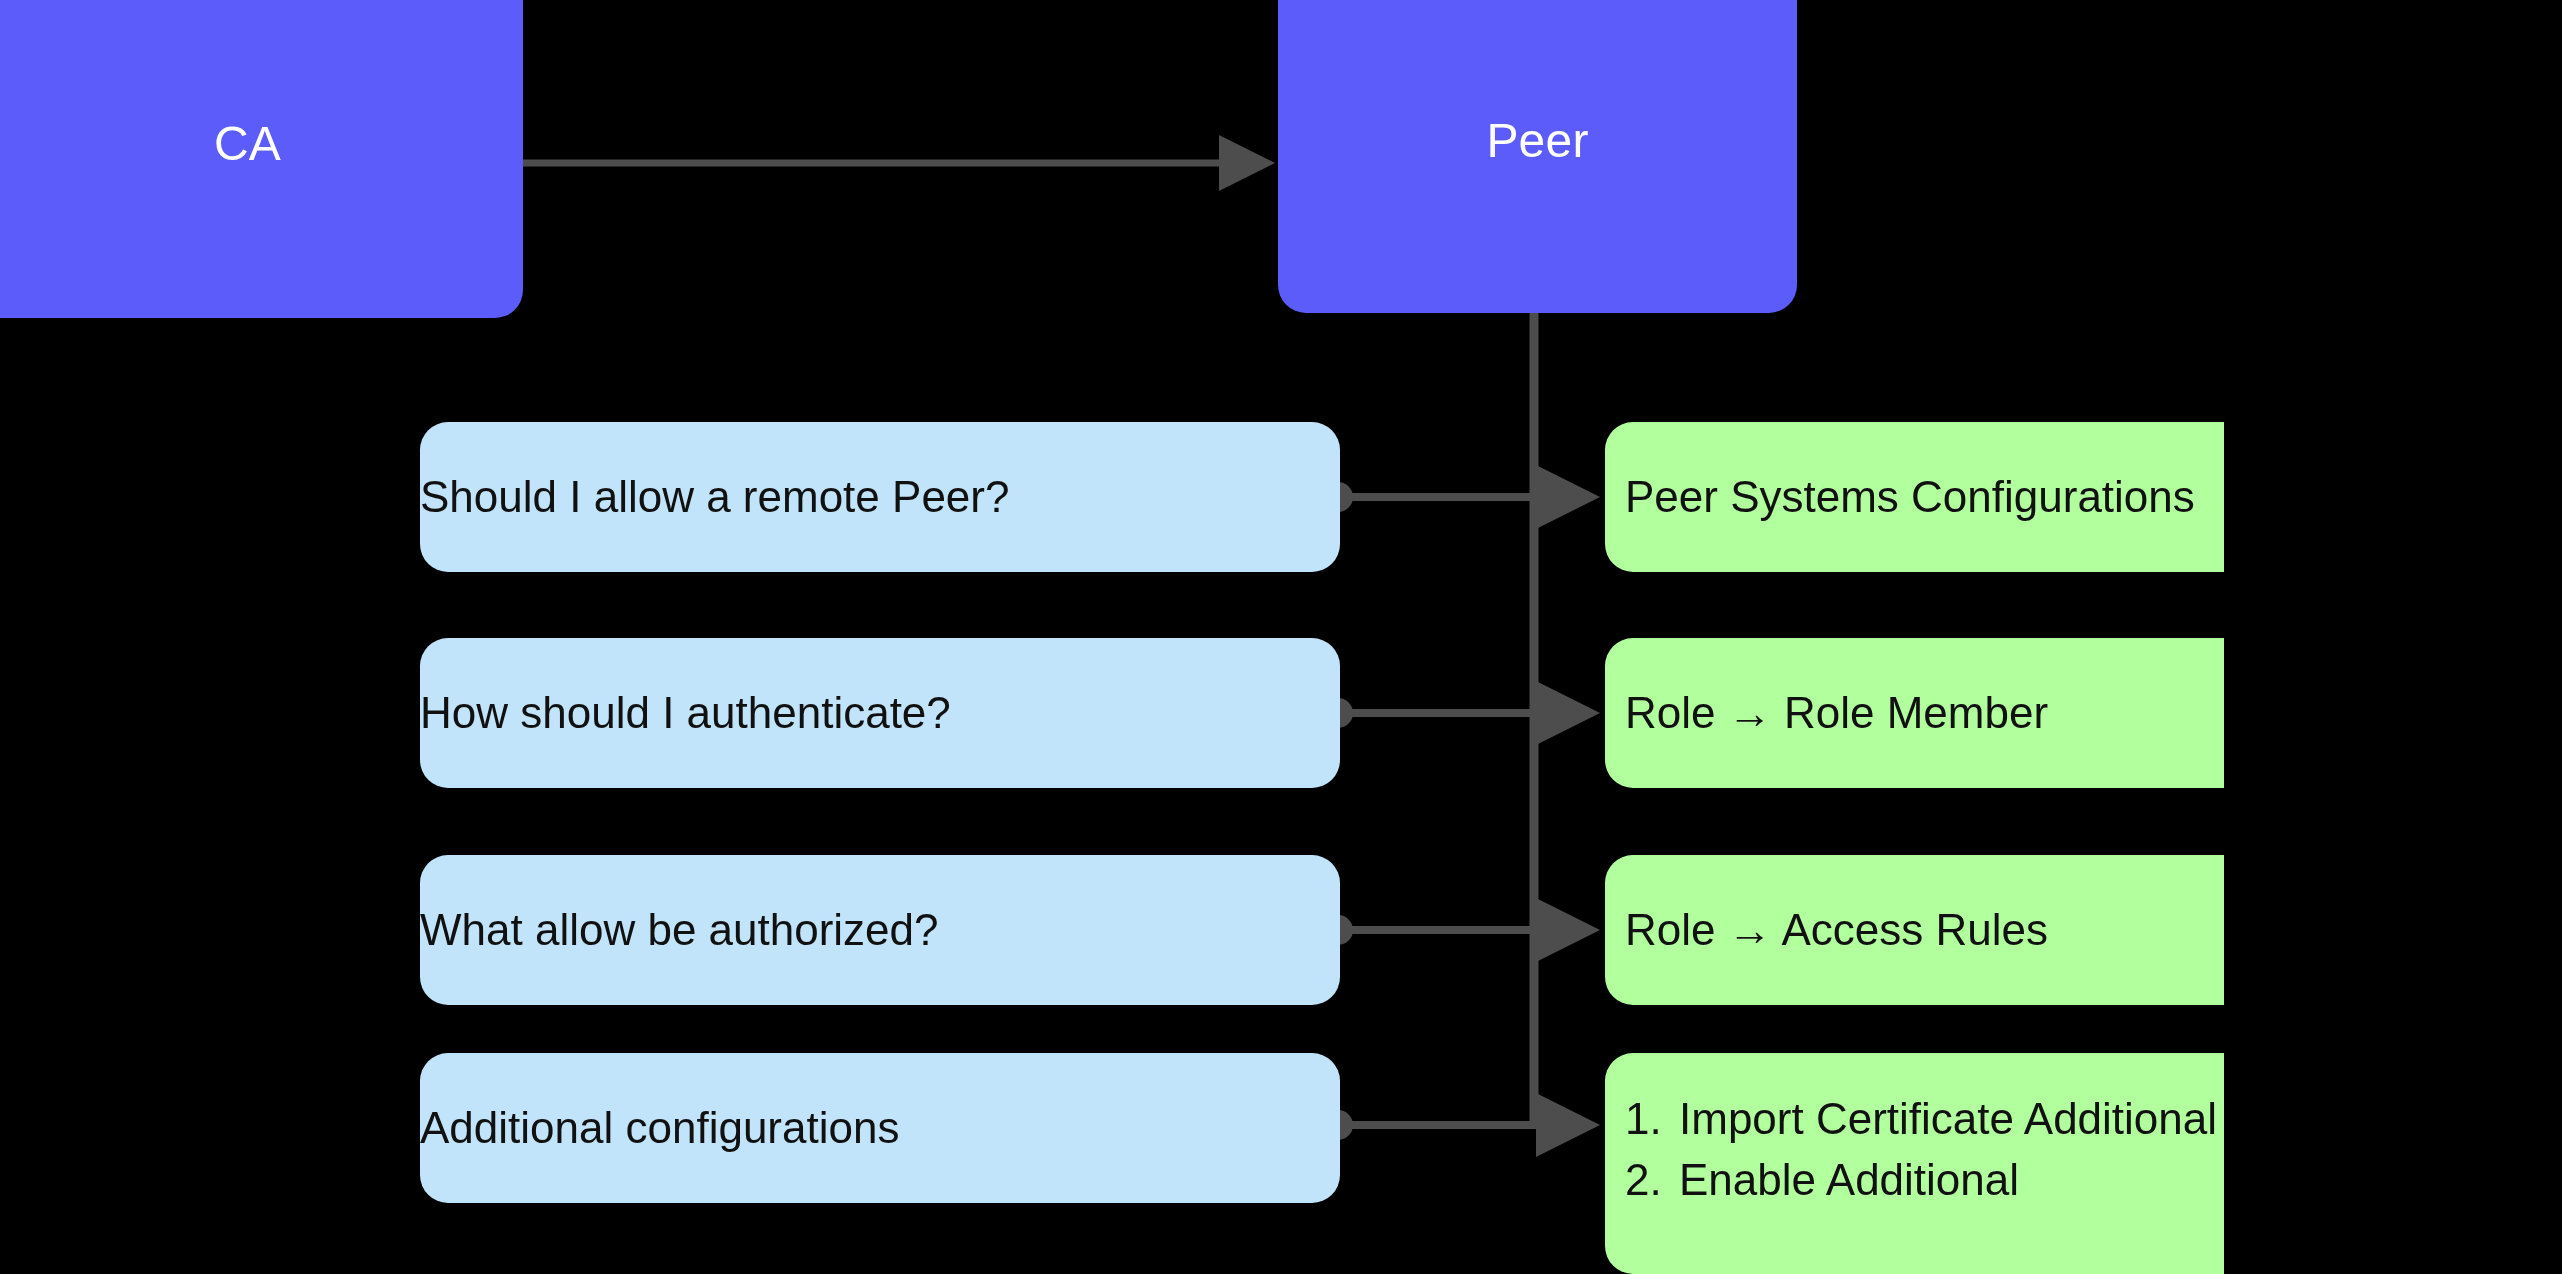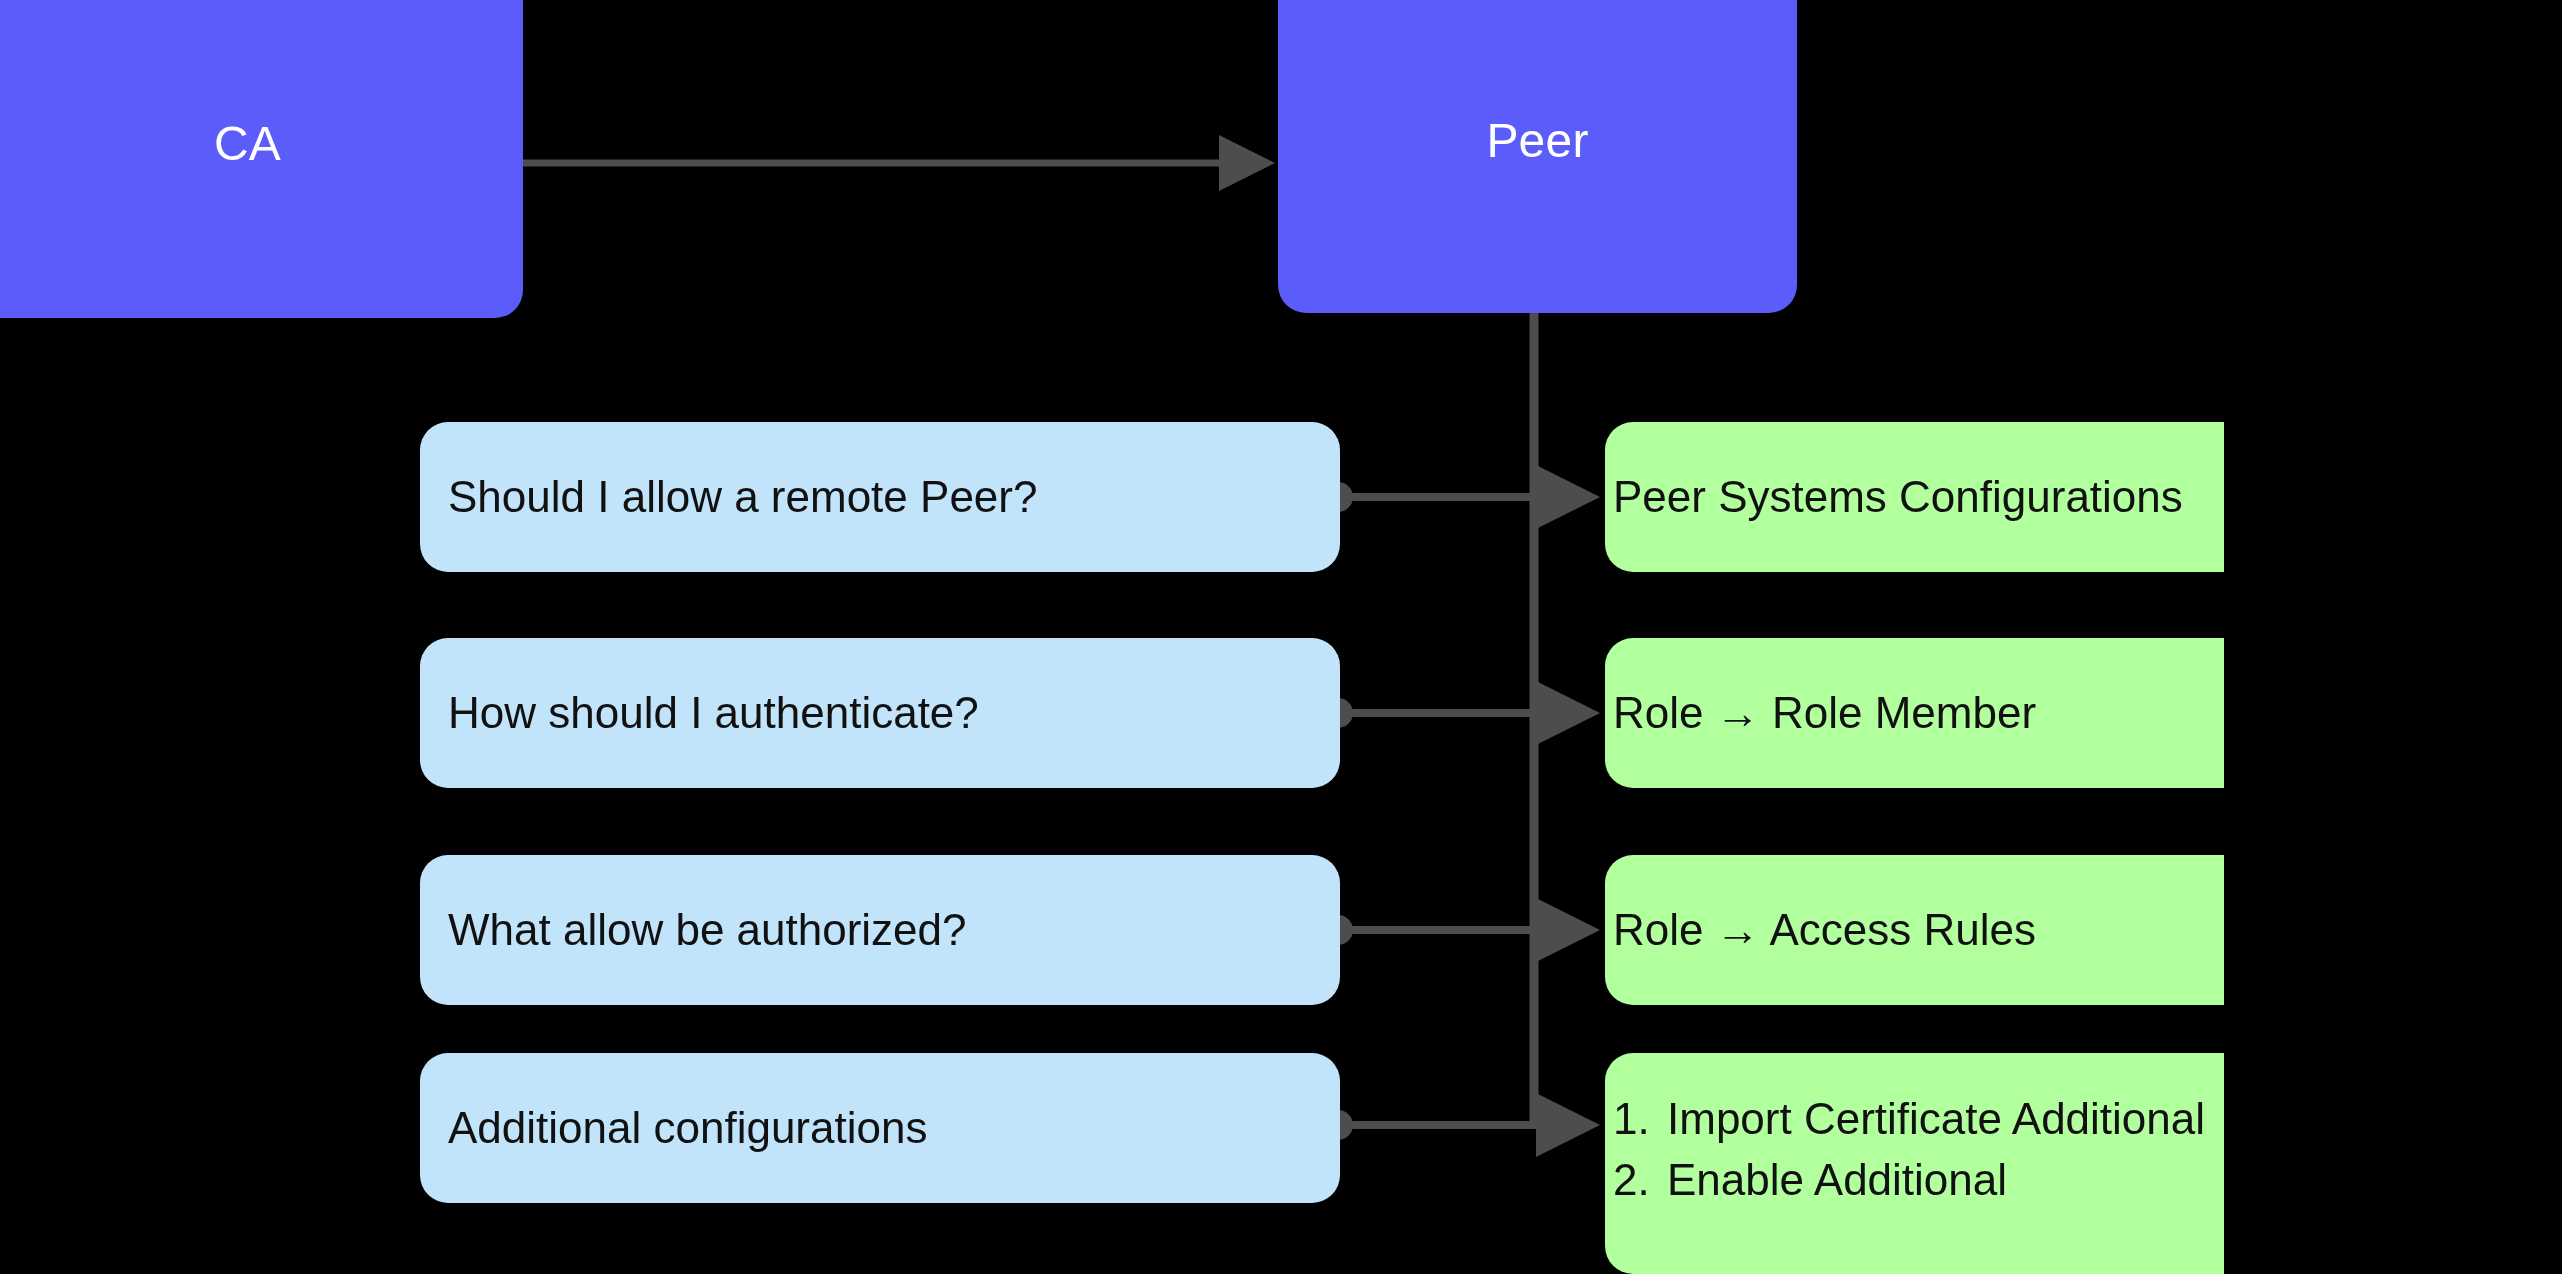--- a/index.html
+++ b/index.html
@@ -30,28 +30,27 @@
     color: #FFFFFF;
     justify-content: center;
     font-size: 48px;
     letter-spacing: 0.2px;
   }
   .node-blue {
     background: #C1E4FB;
     color: #111111;
     justify-content: flex-start;
     font-size: 44px;
-    padding-left: 28px;
   }
   .node-green {
     background: #B2FF9E;
     color: #111111;
     justify-content: flex-start;
     font-size: 44px;
-    padding-left: 8px;
+    padding-left: 20px;
   }
   .node-green.multiline {
     align-items: flex-start;
     padding-top: 36px;
   }
   .node-label {
     white-space: nowrap;
     line-height: 1.05;
   }
   .olist {

